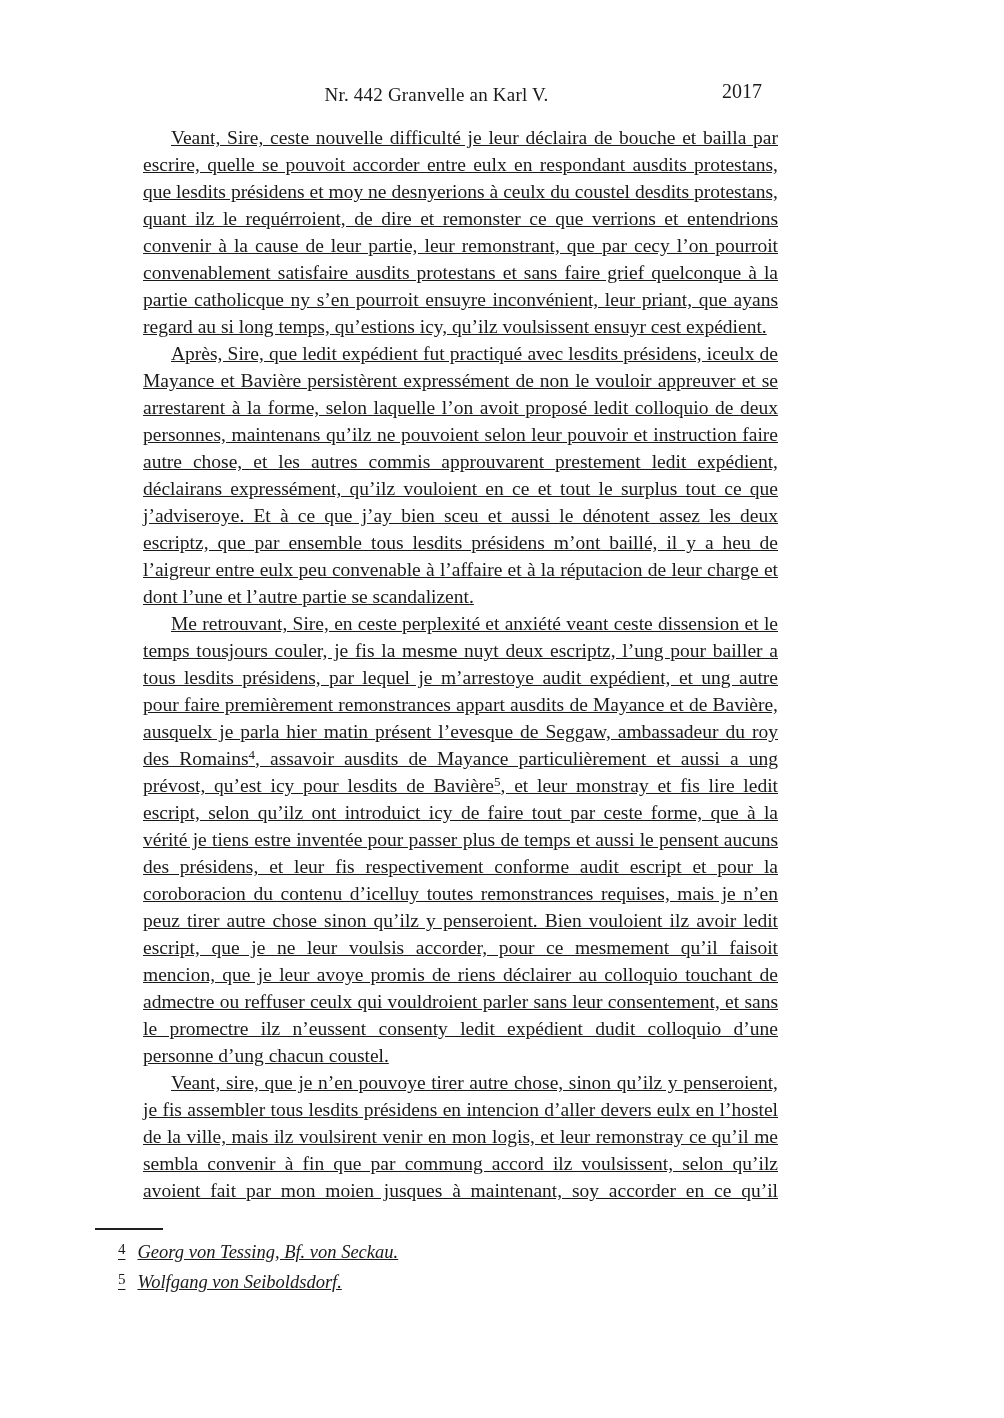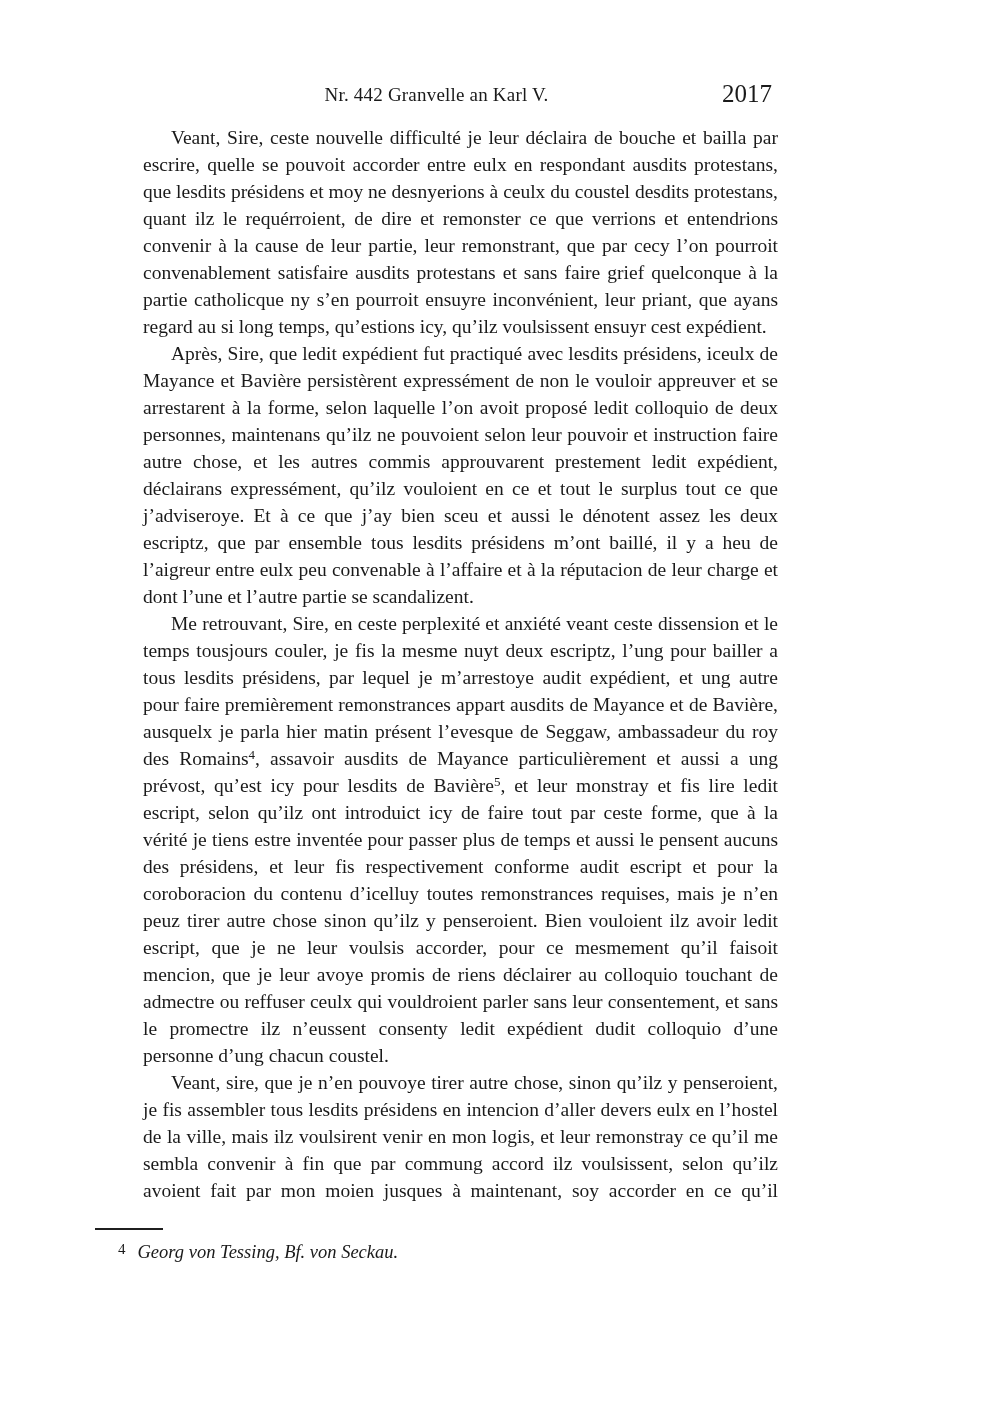--- a/index.html
+++ b/index.html
@@ -12,39 +12,40 @@
     color: #1a1a1a;
   }
   .page {
     position: absolute;
     left: 0; top: 0;
     width: 846px;
     height: 1418px;
     background: #ffffff;
     padding: 84px 68px 0 95px;
     overflow: hidden;
+    text-decoration: underline;
   }
   .running-head-row {
     position: relative;
     height: 24px;
     margin-bottom: 16px;
   }
   .running-title {
     position: absolute;
     left: 0; right: 0;
     text-align: center;
     font-size: 19px;
     letter-spacing: 0.2px;
     white-space: nowrap;
   }
   .page-number {
     position: absolute;
-    right: 6px;
+    right: 16px;
     top: -4px;
-    font-size: 25px;
+    font-size: 20px;
     margin-left: 48px;
   }
   .body-text {
     margin-top: 15px;
     font-size: 19.5px;
     line-height: 27px;
     text-align: justify;
     hyphens: none;
     margin-left: 48px;
   }
@@ -99,15 +100,16 @@
 
     <p><span>Me retrouvant, Sire, en ceste perplexité et anxiété veant ceste dissension et le temps tousjours couler, je fis la mesme nuyt deux escriptz, l’ung pour bailler a tous lesdits présidens, par lequel je m’arrestoye audit expédient, et ung autre pour faire premièrement remonstrances appart ausdits de Mayance et de Bavière, ausquelx je parla hier matin présent l’evesque de Seggaw, ambassadeur du roy des Romains</span><sup>4</sup><span>, assavoir ausdits de Mayance particulièrement et aussi a ung prévost, qu’est icy pour lesdits de Bavière</span><sup>5</sup><span>, et leur monstray et fis lire ledit escript, selon qu’ilz ont introduict icy de faire tout par ceste forme, que à la vérité je tiens estre inventée pour passer plus de temps et aussi le pensent aucuns des présidens, et leur fis respectivement conforme audit escript et pour la coroboracion du contenu d’icelluy toutes remonstrances requises, mais je n’en peuz tirer autre chose sinon qu’ilz y penseroient. Bien vouloient ilz avoir ledit escript, que je ne leur voulsis accorder, pour ce mesmement qu’il faisoit mencion, que je leur avoye promis de riens déclairer au colloquio touchant de admectre ou reffuser ceulx qui vouldroient parler sans leur consentement, et sans le promectre ilz n’eussent consenty ledit expédient dudit colloquio d’une personne d’ung chacun coustel.</span></p>
 
     <p class="continues">Veant, sire, que je n’en pouvoye tirer autre chose, sinon qu’ilz y penseroient, je fis assembler tous lesdits présidens en intencion d’aller devers eulx en l’hostel de la ville, mais ilz voulsirent venir en mon logis, et leur remonstray ce qu’il me sembla convenir à fin que par commung accord ilz voulsissent, selon qu’ilz avoient fait par mon moien jusques à maintenant, soy accorder en ce qu’il</p>
 
   </div>
 
   <div class="footnotes">
     <hr class="footnote-rule">
     <div class="footnote"><span class="fn-marker">4</span><span class="fn-text">Georg von Tessing, Bf. von Seckau.</span></div>
+    <div class="footnote"><span class="fn-marker">5</span><span class="fn-text">Wolfgang von Seiboldsdorf.</span></div>
   </div>
 
 </div>
 
 </body></html>

